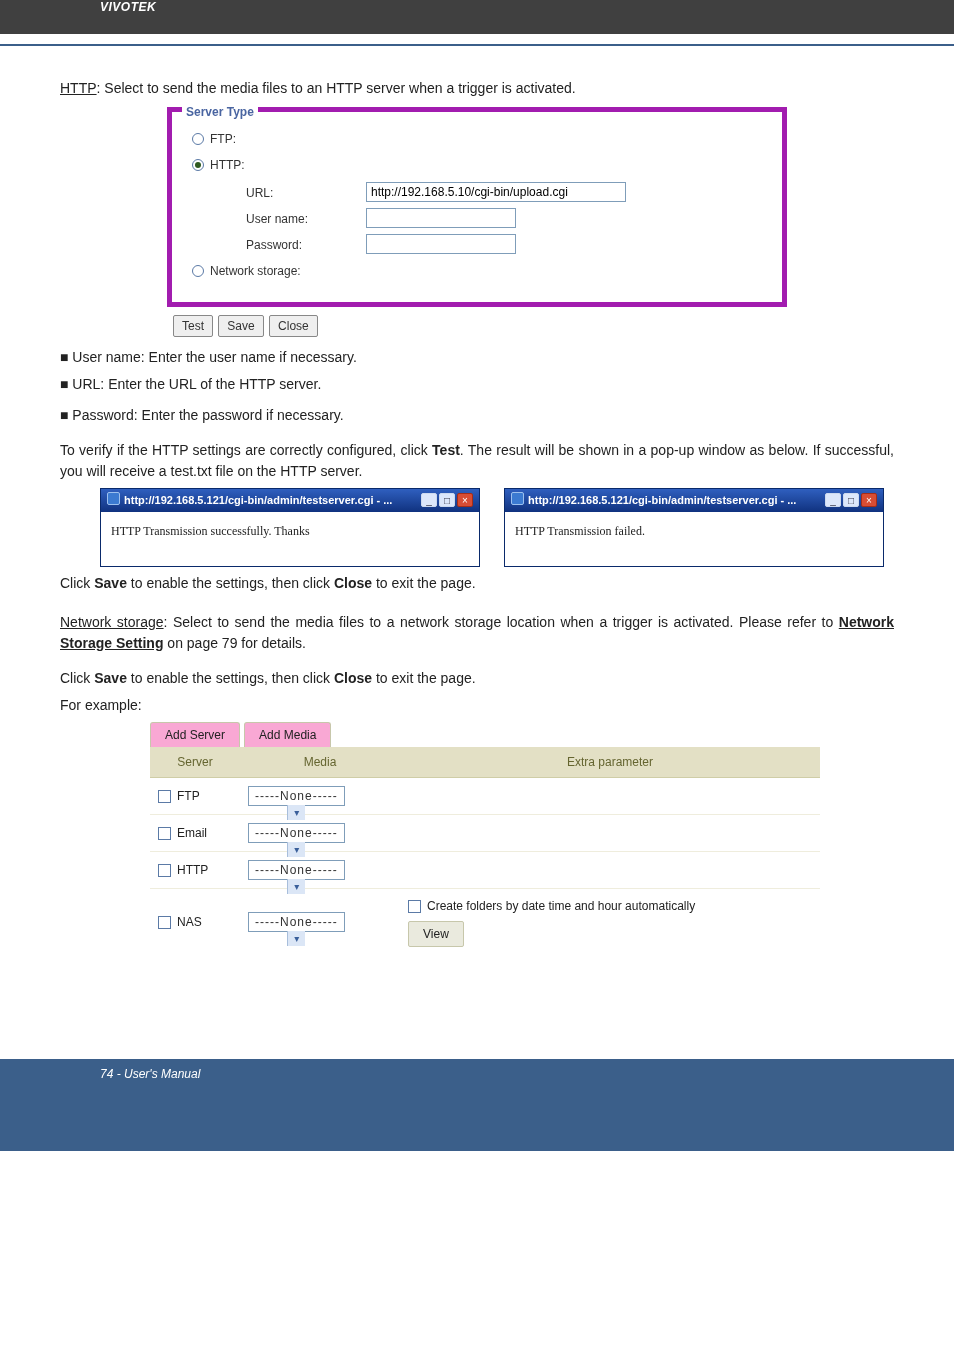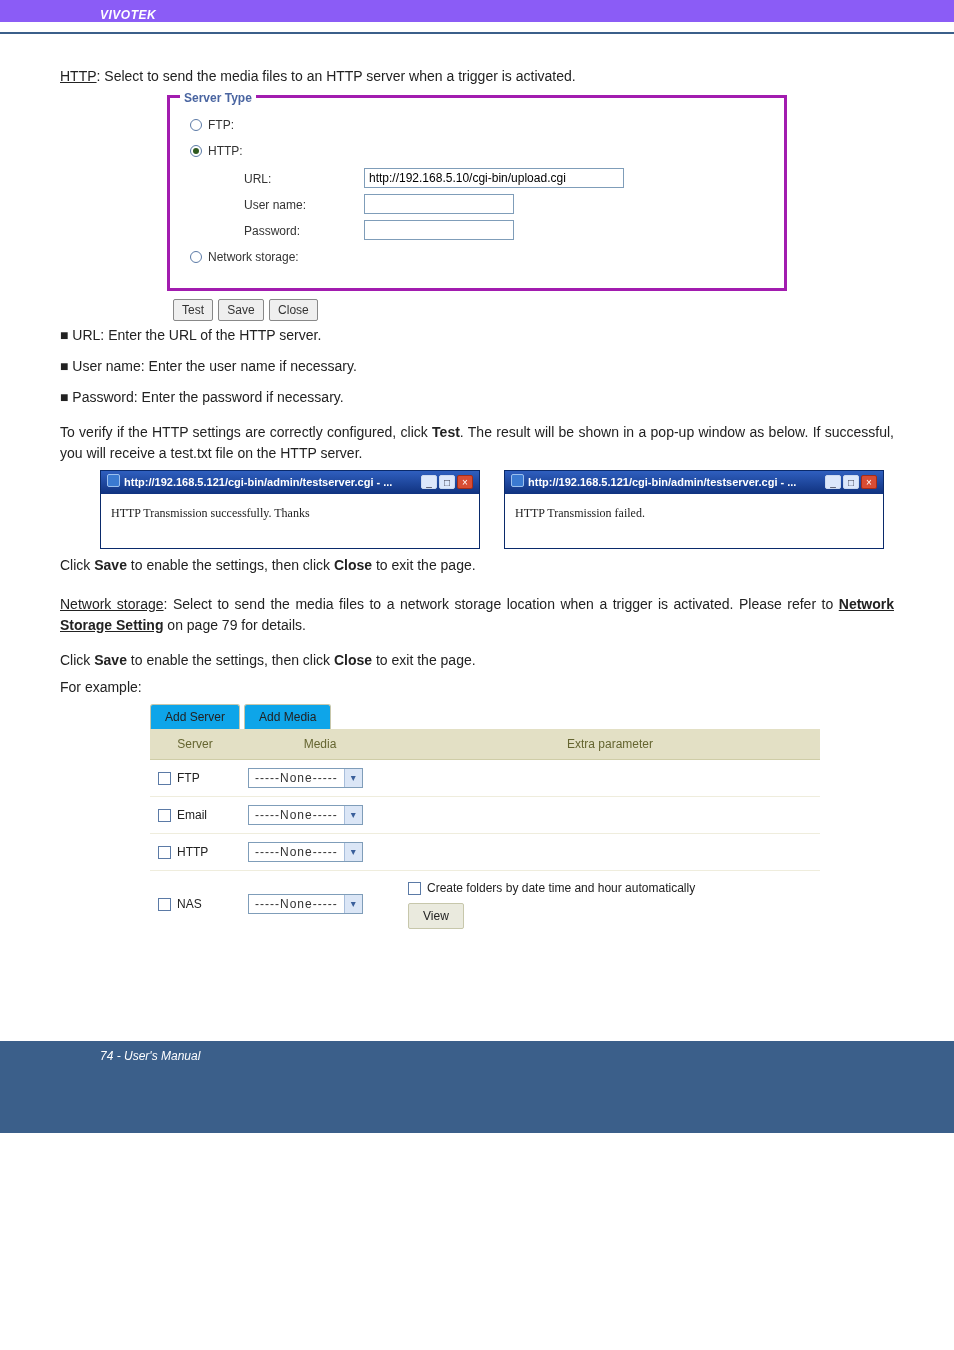--- a/index.html
+++ b/index.html
@@ -1,28 +1,28 @@
 <!DOCTYPE html>
 <html><head>
 <meta charset="utf-8">
 <style>
   * { margin: 0; padding: 0; box-sizing: border-box; }
   body { font-family: Arial, Helvetica, sans-serif; font-size: 14px; color: #000; background: #fff; width: 954px; }
   .page { width: 954px; }
-  .header-band { background: #8b5cf6; height: 22px; display: flex; align-items: flex-end; padding-left: 100px; }
+  .header-band { background: #404040; height: 34px; display: flex; align-items: flex-start; padding-left: 100px; }
   .header-brand { color: #fff; font-style: italic; font-weight: bold; font-size: 12px; letter-spacing: 0.5px; }
   .sep-line { height: 2px; background: #3b5f8a; width: 100%; margin-top: 10px; }
   .content { padding: 32px 60px 20px 60px; color: #222; line-height: 1.5; }
   .content p { margin-bottom: 6px; }
   .underline { text-decoration: underline; }
   .dialog1 { width: 620px; margin: 8px auto 4px auto; font-size: 12px; color: #333; }
   .srow { display: flex; align-items: center; margin-bottom: 6px; }
   .srow-label { margin-right: 6px; }
   .txt-input { border: 1px solid #7f9db9; height: 20px; padding: 2px 4px; font-size: 12px; background: #fff; }
-  .fieldset { border: 3px solid #a21caf; padding: 10px 14px 14px 14px; position: relative; margin-top: 4px; }
+  .fieldset { border: 5px solid #a21caf; padding: 10px 14px 14px 14px; position: relative; margin-top: 4px; }
   .legend { color: #4a65a1; font-weight: bold; position: absolute; top: -9px; left: 10px; background: #fff; padding: 0 4px; font-size: 12px; }
   .radio-row { display: flex; align-items: center; margin: 8px 0 8px 6px; }
   .radio-outer { width: 12px; height: 12px; border: 1px solid #5b7aa6; border-radius: 50%; display: flex; align-items: center; justify-content: center; margin-right: 6px; background: #fff; }
   .radio-dot { width: 6px; height: 6px; background: #2f5a1f; border-radius: 50%; }
   .indented { margin-left: 46px; }
   .form-pair { display: flex; align-items: flex-end; margin: 6px 14px; }
   .pair-label { width: 120px; }
   .btn-row { margin: 8px 0 4px 6px; }
   .btn { display: inline-block; border: 1px solid #888; background: #efefef; padding: 1px 8px; font-size: 12px; border-radius: 2px; cursor: pointer; margin-right: 2px; }
   .justify { text-align: justify; }
@@ -30,27 +30,27 @@
   .popup { width: 380px; border: 1px solid #0a2a6b; background: #fff; }
   .popup-title { background: linear-gradient(#2f5fbf, #10327f); color: #fff; font-size: 11px; padding: 3px 6px; display: flex; align-items: center; justify-content: space-between; }
   .popup-title-left { display: flex; align-items: flex-start; gap: 4px; font-weight: bold; }
   .ie-icon { width: 13px; height: 13px; background: #3b7ad1; border: 1px solid #9cc0ee; display: inline-block; border-radius: 2px; }
   .winbtns { display: flex; gap: 2px; }
   .winb { width: 16px; height: 14px; border: 1px solid #ccd9ef; background: #dce7fb; display: flex; align-items: center; justify-content: center; font-size: 10px; color: #334; border-radius: 2px; }
   .winb.close { background: #d84d34; color: #fff; border-color: #a52d18; }
   .popup-body { padding: 10px 10px 26px 10px; font-size: 12px; font-family: "Times New Roman", serif; }
   .table-area { width: 670px; margin: 4px 0 4px 90px; font-size: 12px; }
   .tab-row { display: flex; }
-  .tab { border: 1px solid #c7c7ab; border-bottom: none; background: #0ea5e9; padding: 3px 14px; border-radius: 3px 3px 0 0; margin-right: 4px; cursor: pointer; font-size: 12px; }
+  .tab { border: 1px solid #c7c7ab; border-bottom: none; background: #f9a8d4; padding: 3px 14px; border-radius: 3px 3px 0 0; margin-right: 4px; cursor: pointer; font-size: 12px; }
   .tbl { width: 100%; border-collapse: collapse; }
   .tbl th { background: #e3e0c5; font-weight: normal; text-align: center; padding: 6px 8px; border-bottom: 1px solid #cfcda7; color: #656530; }
   .tbl td { padding: 8px 8px; vertical-align: middle; }
   .tbl tr.row td { border-top: 1px solid #efeddd; }
   .chk { width: 13px; height: 13px; border: 1px solid #5b7aa6; background: #fff; display: inline-block; vertical-align: middle; margin-right: 6px; }
-  .sel { border: 1px solid #7f9db9; height: 20px; display: inline-flex; align-items: center; background: #fff; }
+  .sel { border: 1px solid #7f9db9; height: 20px; display: inline-flex; align-items: center; background: #fff; flex-direction: column; }
   .sel-text { padding: 0 6px; color: #333; font-size: 12px; min-width: 80px; }
   .sel-arrow { width: 18px; height: 18px; background: #dbe6f6; border-left: 1px solid #a8bedb; display: flex; align-items: center; justify-content: center; color: #3a5f9a; font-size: 10px; }
   .view-btn { border: 1px solid #c7c7ab; background: #eaeade; padding: 3px 14px; display: inline-block; cursor: pointer; font-size: 12px; margin-top: 6px; border-radius: 2px; }
   .footer { background: #3b5f8a; color: #fff; font-style: italic; font-size: 12px; padding: 8px 0 70px 100px; margin-top: 80px; }
   .dotted { letter-spacing: 1px; }
   .srv-col { width: 90px; }
   .media-col { width: 160px; }
 </style>
 </head>
 <body>
@@ -105,22 +105,22 @@
         </div>
       </div>
 
       <div class="btn-row">
         <span class="btn">Test</span>
         <span class="btn">Save</span>
         <span class="btn">Close</span>
       </div>
     </div>
 
+    <p style="margin-top:10px">■ User name: Enter the user name if necessary.</p>
     <p>■ URL: Enter the URL of the HTTP server.</p>
-    <p style="margin-top:10px">■ User name: Enter the user name if necessary.</p>
     <p style="margin-top:10px">■ Password: Enter the password if necessary.</p>
 
     <p class="justify" style="margin-top:14px">
       <span>To verify if the HTTP settings are correctly configured, click </span><b>Test</b><span>. The result will be shown in a pop-up window as below. If successful, you will receive a test.txt file on the HTTP server.</span>
     </p>
 
     <div class="popups">
       <div class="popup">
         <div class="popup-title">
           <span class="popup-title-left">

